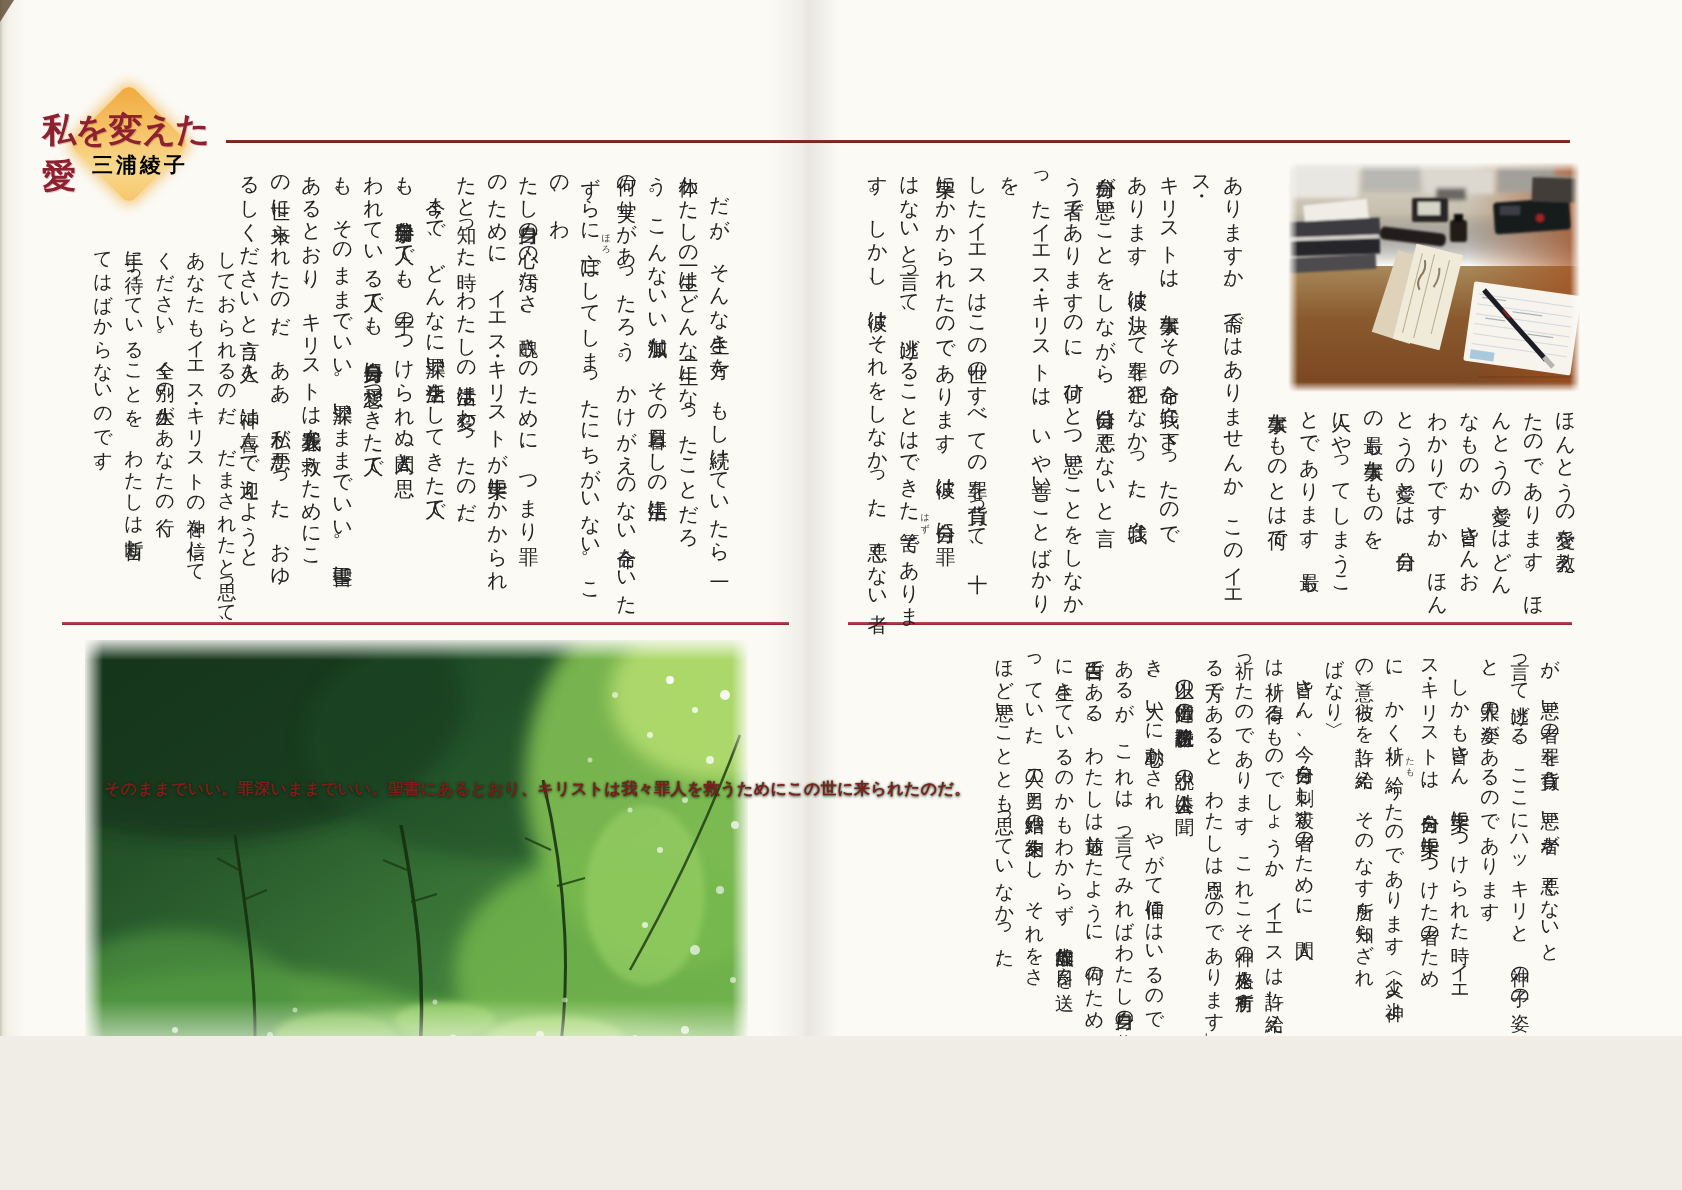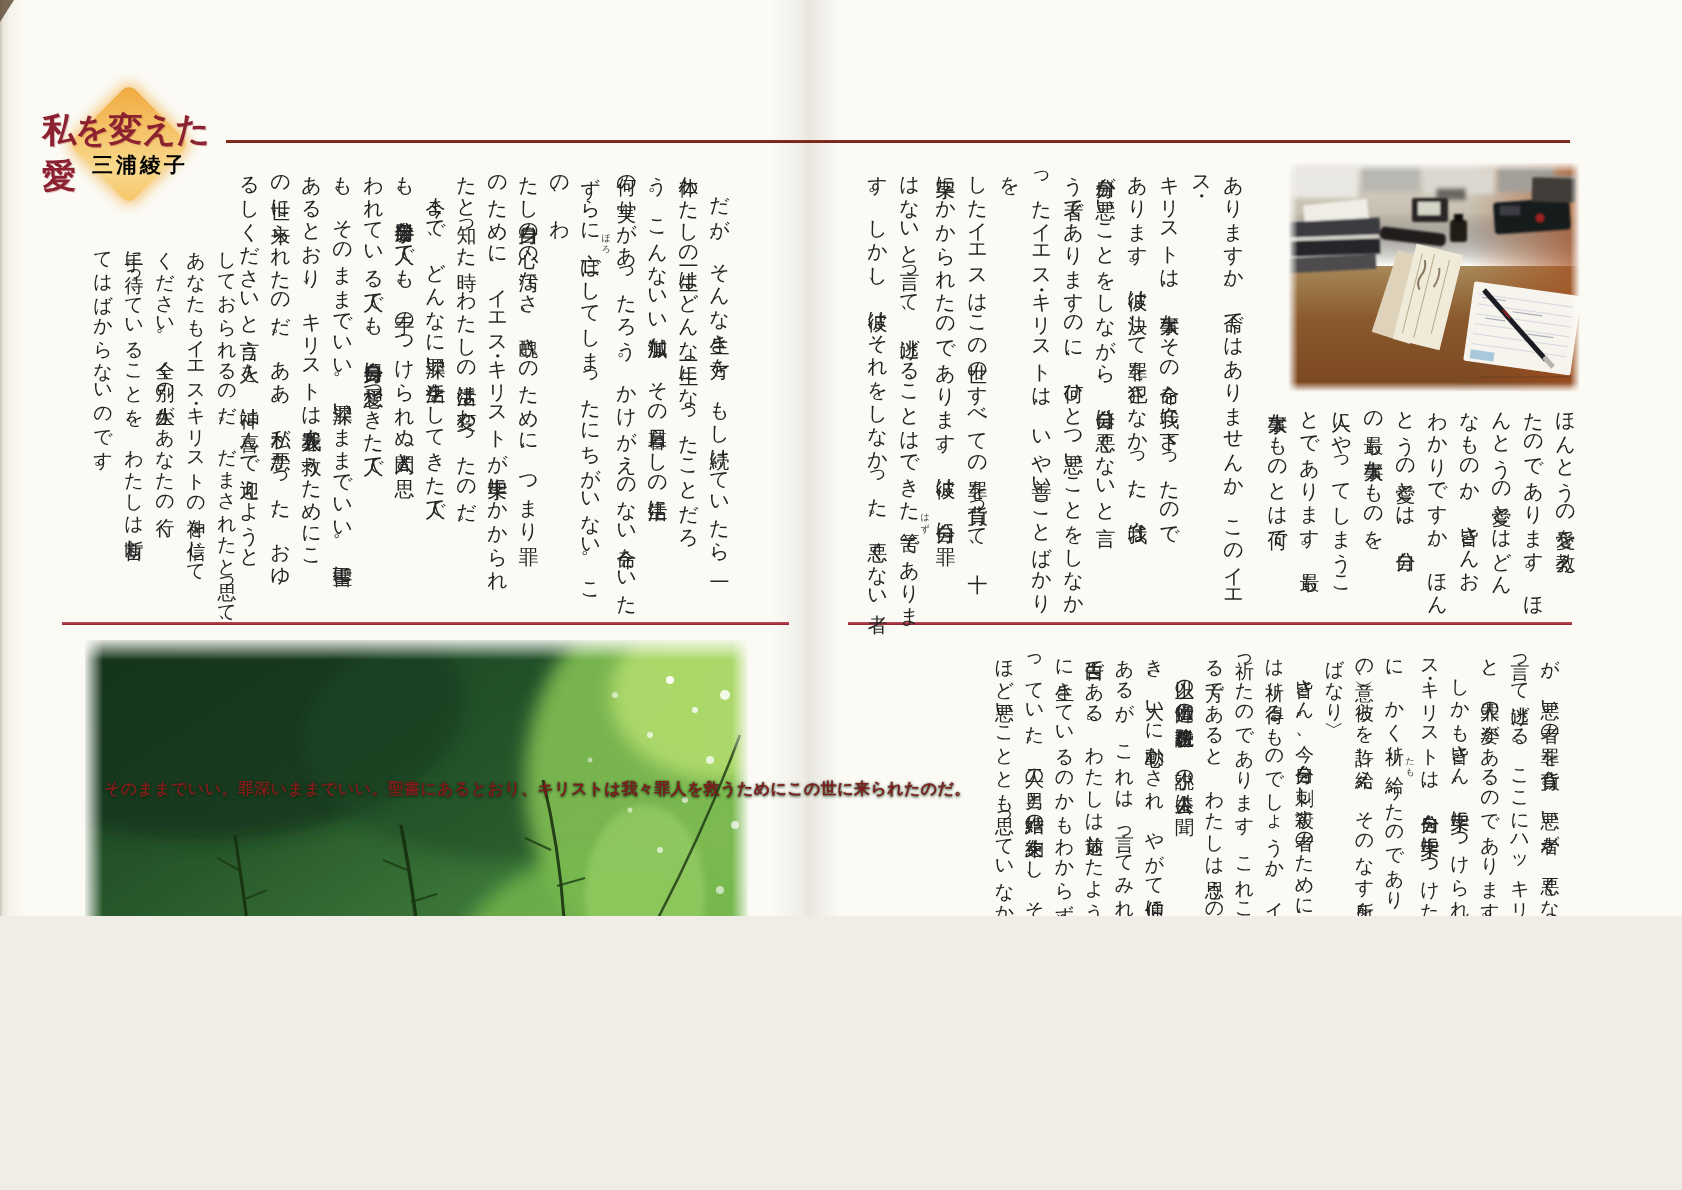--- a/index.html
+++ b/index.html
@@ -1,17 +1,17 @@
 <!DOCTYPE html>
 <html><head>
 <meta charset="utf-8">
 <style>
   html,body{margin:0;padding:0;background:#efede6;}
   .spread{
-    position:relative;width:1682px;height:916px;margin:0 auto;
+    position:relative;width:1682px;height:1036px;margin:0 auto;
     background:#fbfaf5;overflow:hidden;
     font-family:"Liberation Serif","DejaVu Serif",serif;
   }
   
   .edge-left{position:absolute;left:0;top:0;width:26px;height:1190px;
     background:linear-gradient(90deg,#c9c4b6 0,#e9e6da 3px,#f4f2e9 9px,rgba(250,249,243,0) 26px);}
   .corner-mark{position:absolute;left:0;top:0;width:14px;height:22px;background:#5a4630;
     clip-path:polygon(0 0,100% 0,0 100%);opacity:.8;}
   .corner-mark-b{position:absolute;left:0;top:1176px;width:10px;height:14px;background:#6a5a42;opacity:.6;}
   .gutter{position:absolute;left:770px;top:0;width:70px;height:1190px;

